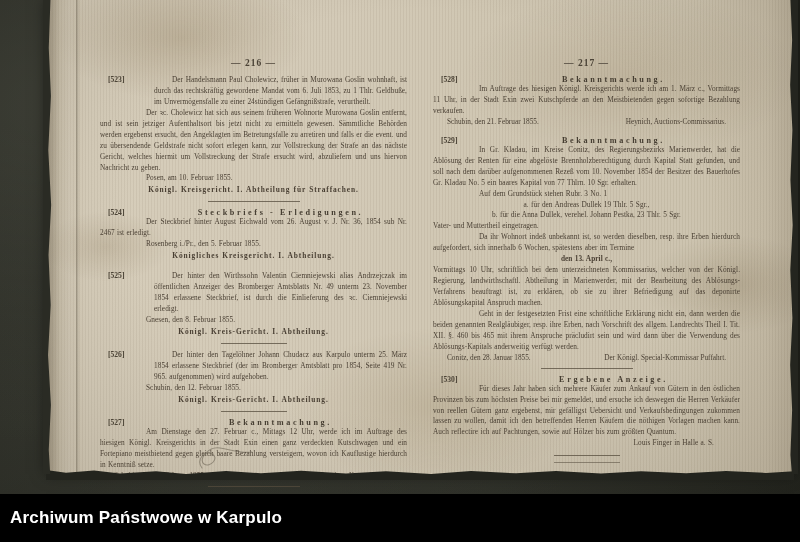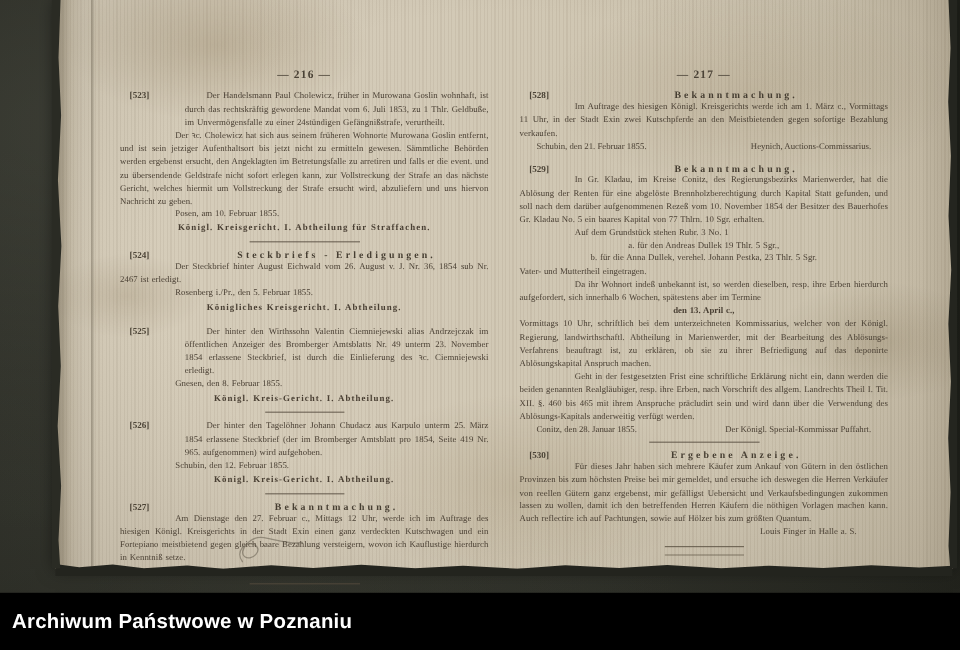--- a/index.html
+++ b/index.html
@@ -311,14 +311,14 @@
     </svg>
 
     <div id="inkfade"></div>
     <div id="tear-bottom"></div>
     <div id="tear-right"></div>
     <div id="tear-left"></div>
   </div>
 </div>
 
 <div id="wm">
-  <span id="wm-text">Archiwum Państwowe w Poznaniu</span>
+  <span id="wm-text">Archiwum Państwowe w Karpulo</span>
 </div>
 
 </body></html>

